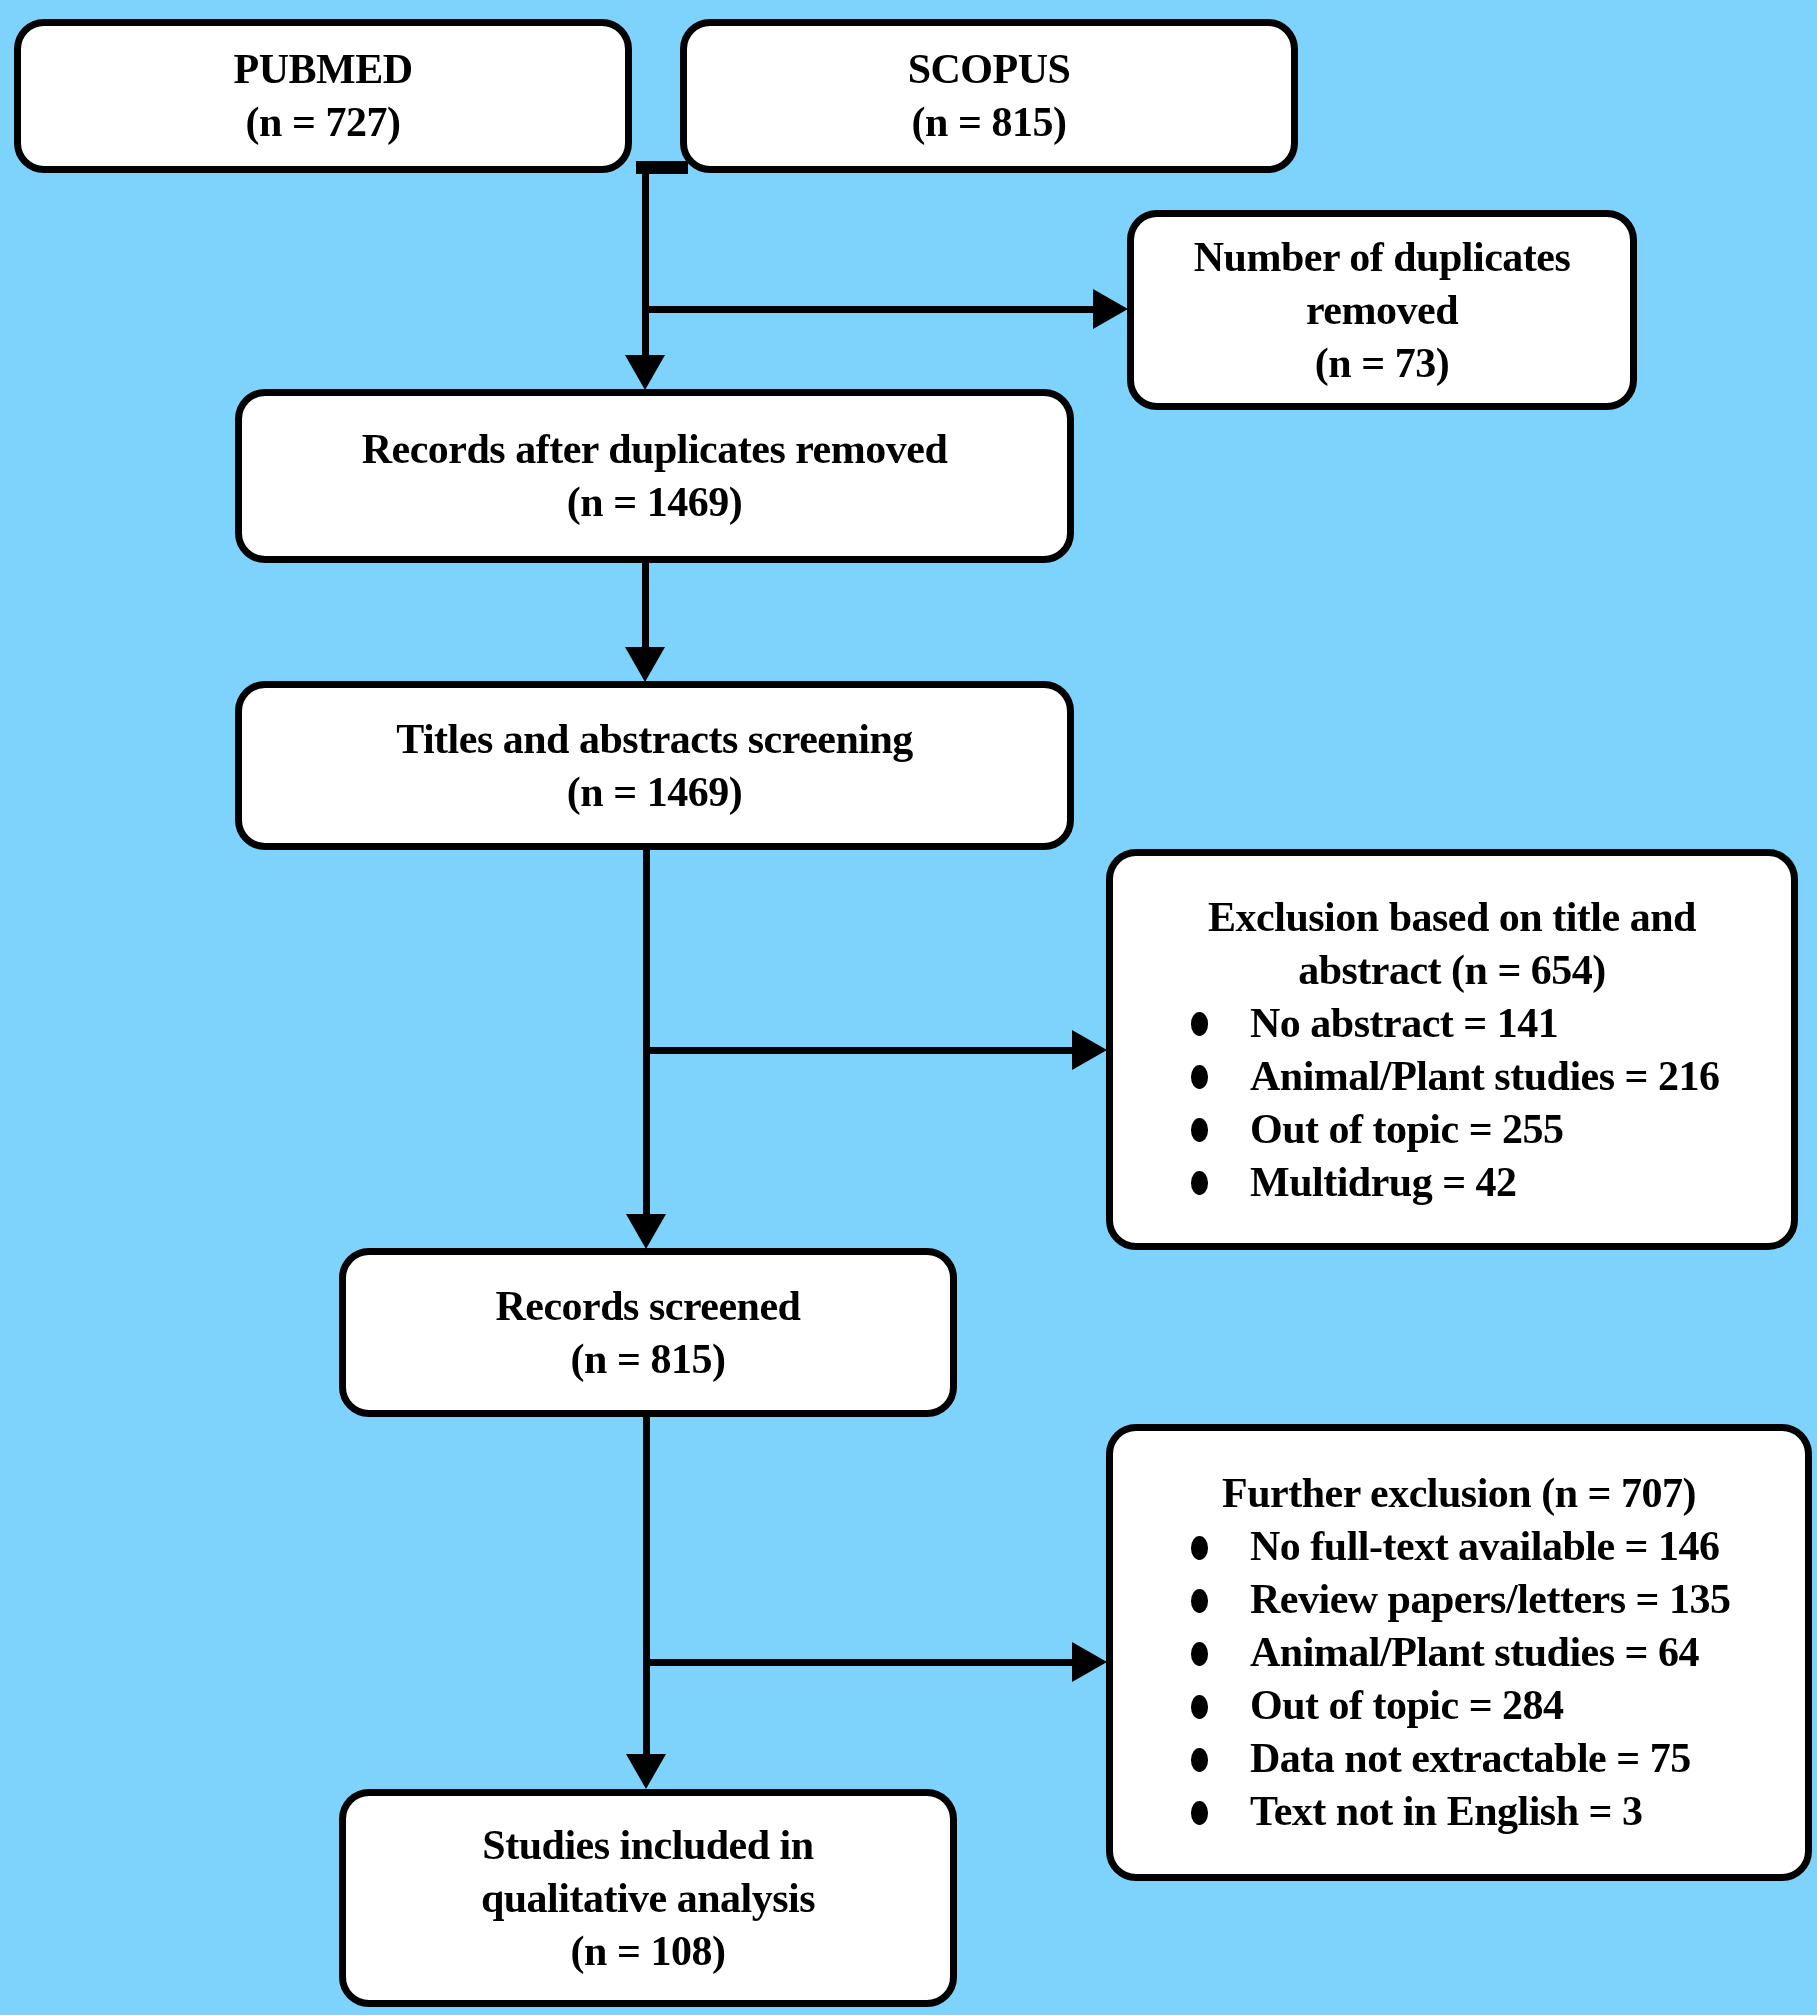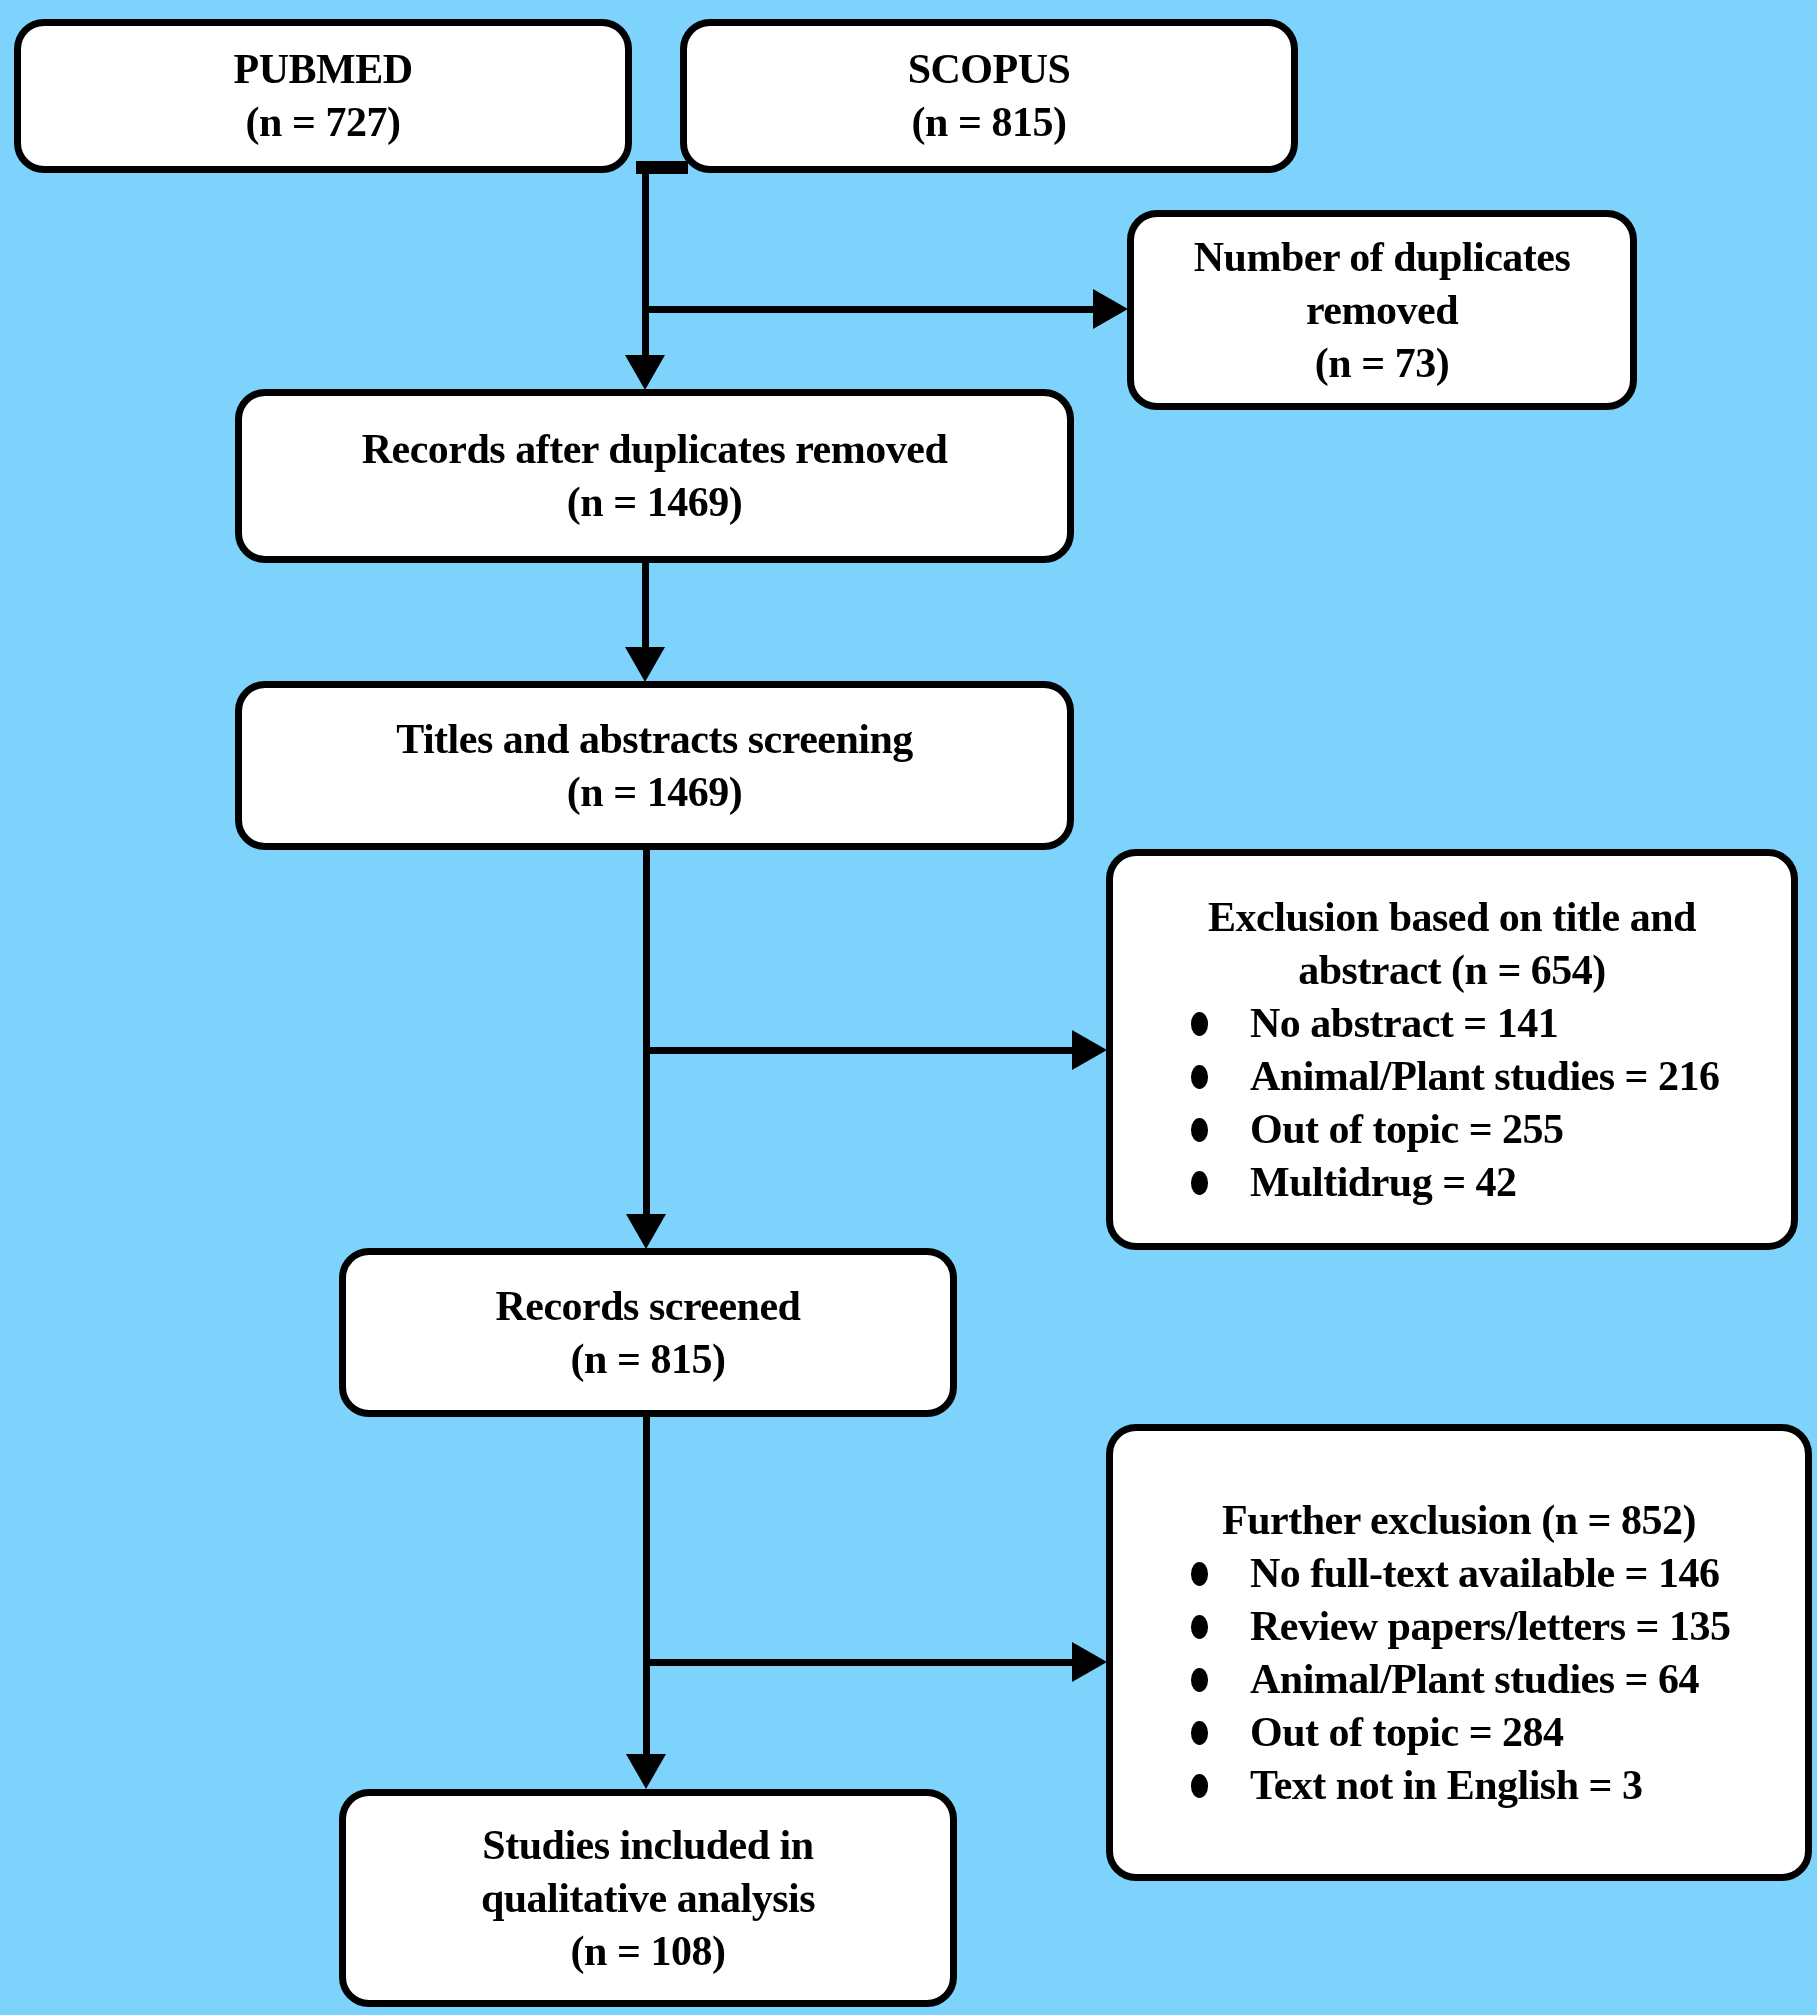--- a/index.html
+++ b/index.html
@@ -119,26 +119,27 @@
       <li><span class="dot"></span><span>Multidrug = 42</span></li>
     </ul>
   </div>
 
   <div class="box" style="left:339px; top:1248px; width:618px; height:169px;">
     <div class="tline">Records screened</div>
     <div class="tline">(n = 815)</div>
   </div>
 
   <div class="box" style="left:1106px; top:1424px; width:706px; height:457px;">
-    <div class="tline">Further exclusion (n = 852)</div>
+    <div class="tline">Further exclusion (n = 707)</div>
     <ul class="bullets">
       <li><span class="dot"></span><span>No full-text available = 146</span></li>
       <li><span class="dot"></span><span>Review papers/letters = 135</span></li>
       <li><span class="dot"></span><span>Animal/Plant studies = 64</span></li>
       <li><span class="dot"></span><span>Out of topic = 284</span></li>
+      <li><span class="dot"></span><span>Data not extractable = 75</span></li>
       <li><span class="dot"></span><span>Text not in English = 3</span></li>
     </ul>
   </div>
 
   <div class="box" style="left:339px; top:1789px; width:618px; height:218px;">
     <div class="tline">Studies included in</div>
     <div class="tline">qualitative analysis</div>
     <div class="tline">(n = 108)</div>
   </div>
 

